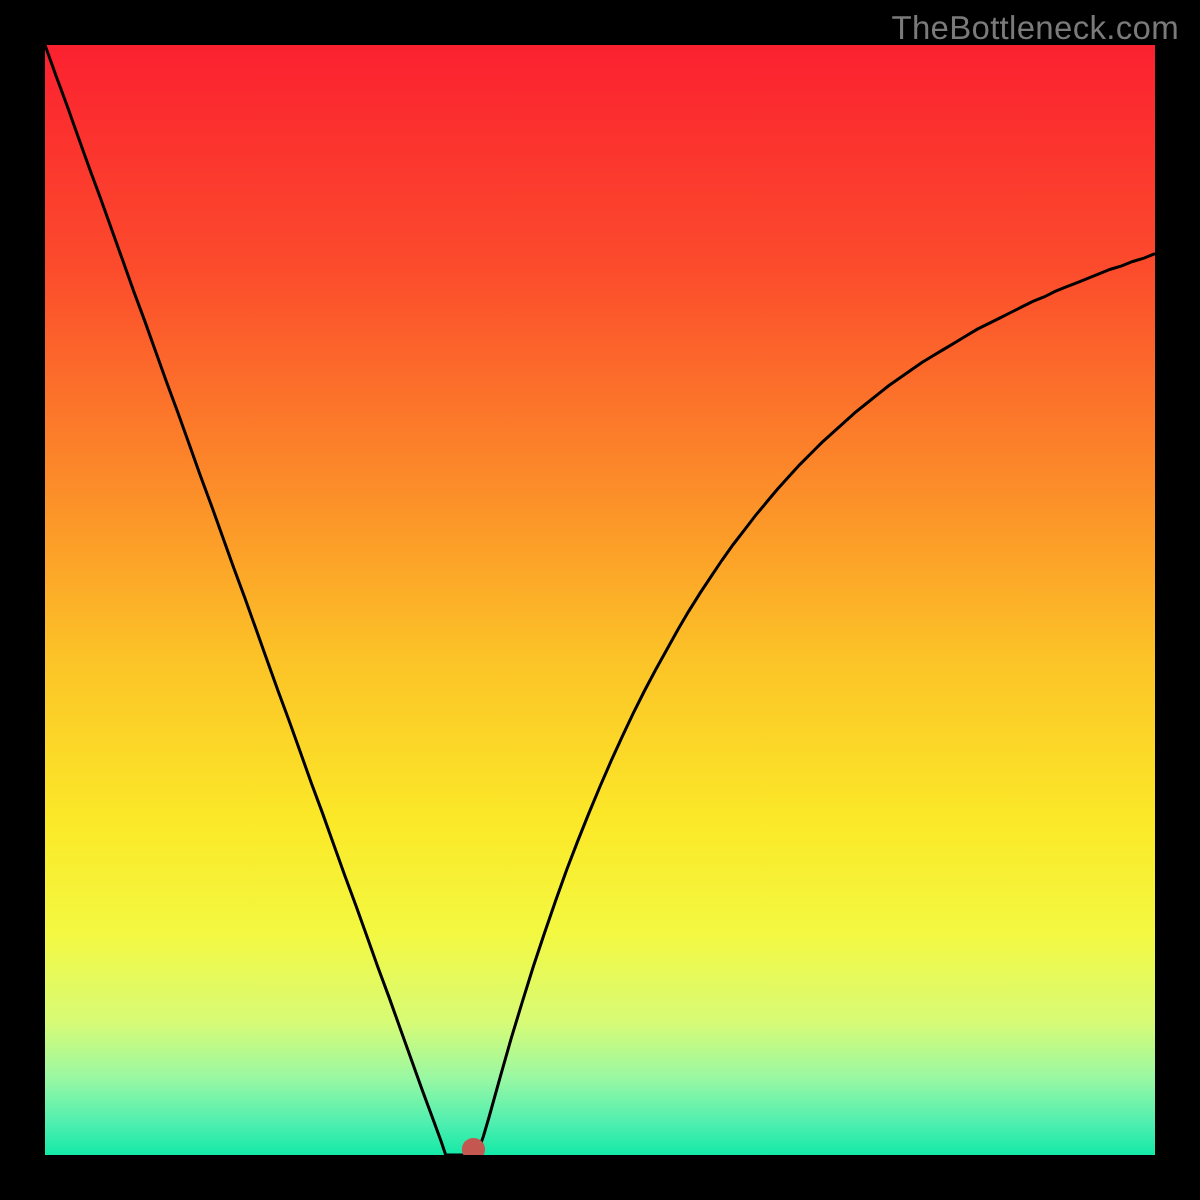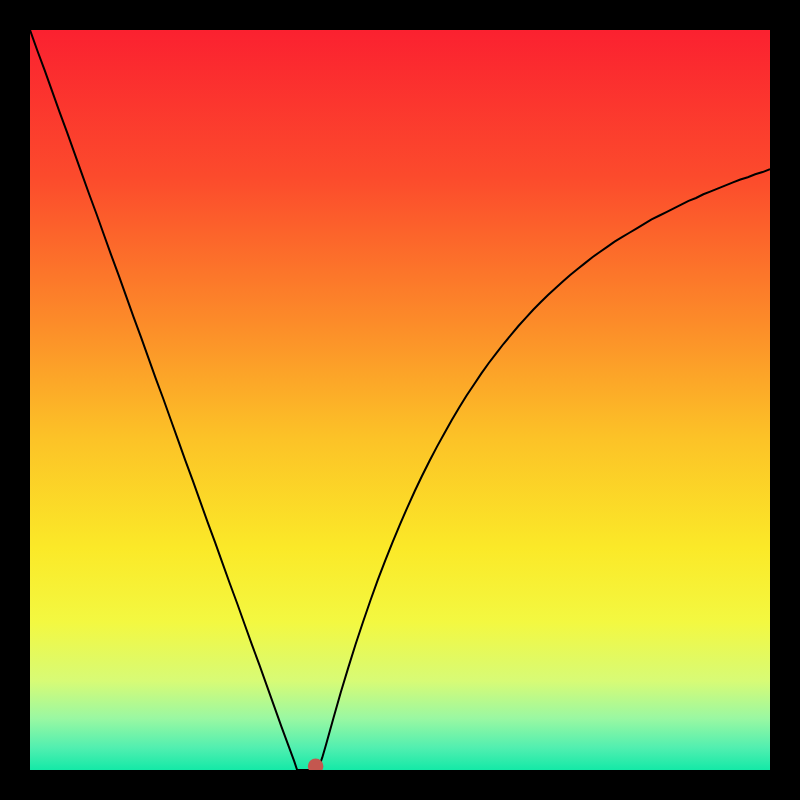--- a/index.html
+++ b/index.html
@@ -58,13 +58,14 @@
             <stop offset="93.00%" stop-color="#9af8a2"></stop>
             <stop offset="97.00%" stop-color="#51efb0"></stop>
             <stop offset="100.00%" stop-color="#14e9a7"></stop>
           </linearGradient>
       </defs>
       <rect id="bg-rect" x="0" y="0" width="740" height="740" fill="url(#bg-grad)"></rect>
       <polyline id="curve" fill="none" stroke="#000000" stroke-width="2" points="0.00,0.00 7.40,20.72 14.80,40.70 22.20,61.42 29.60,82.14 37.00,102.12 44.40,122.84 51.80,143.56 59.20,164.28 66.60,184.26 74.00,204.98 81.40,225.70 88.80,245.68 96.20,266.40 103.60,287.12 111.00,307.10 118.40,327.82 125.80,348.54 133.20,368.52 140.60,389.24 148.00,409.96 155.40,430.68 162.80,450.66 170.20,471.38 177.60,492.10 185.00,512.08 192.40,532.80 199.80,553.52 207.20,573.50 214.60,594.22 222.00,614.94 229.40,634.92 236.80,655.64 244.20,676.36 251.60,697.08 259.00,717.06 264.18,731.12 267.14,740.00 270.84,740.00 274.54,740.00 278.24,740.00 281.94,740.00 285.64,740.00 288.60,737.78 292.30,727.42 296.00,714.84 303.40,688.20 310.80,662.30 318.20,637.88 325.60,614.20 333.00,592.00 340.40,570.54 347.80,549.82 355.20,530.58 362.60,512.08 370.00,494.32 377.40,477.30 384.80,461.02 392.20,445.48 399.60,430.68 407.00,416.62 414.40,403.30 421.80,389.98 429.20,377.40 436.60,365.56 444.00,354.46 451.40,343.36 458.80,333.00 466.20,323.38 473.60,313.76 481.00,304.88 488.40,296.00 495.80,287.86 503.20,279.72 510.60,272.32 518.00,264.92 525.40,258.26 532.80,251.60 540.20,244.94 547.60,239.02 555.00,233.10 562.40,227.18 569.80,222.00 577.20,216.82 584.60,211.64 592.00,207.20 599.40,202.76 606.80,198.32 614.20,193.88 621.60,189.44 629.00,185.74 636.40,182.04 643.80,178.34 651.20,174.64 658.60,170.94 666.00,167.98 673.40,164.28 680.80,161.32 688.20,158.36 695.60,155.40 703.00,152.44 710.40,149.48 717.80,147.26 725.20,144.30 732.60,142.08 740.00,139.12"></polyline>
       <circle id="marker" r="7.70" fill="#c4574f" cx="285.64" cy="736.30"></circle>
     </svg>
   </div>
+  <div class="watermark">TheBottleneck.com</div>
 </div>
 
 </body></html>

